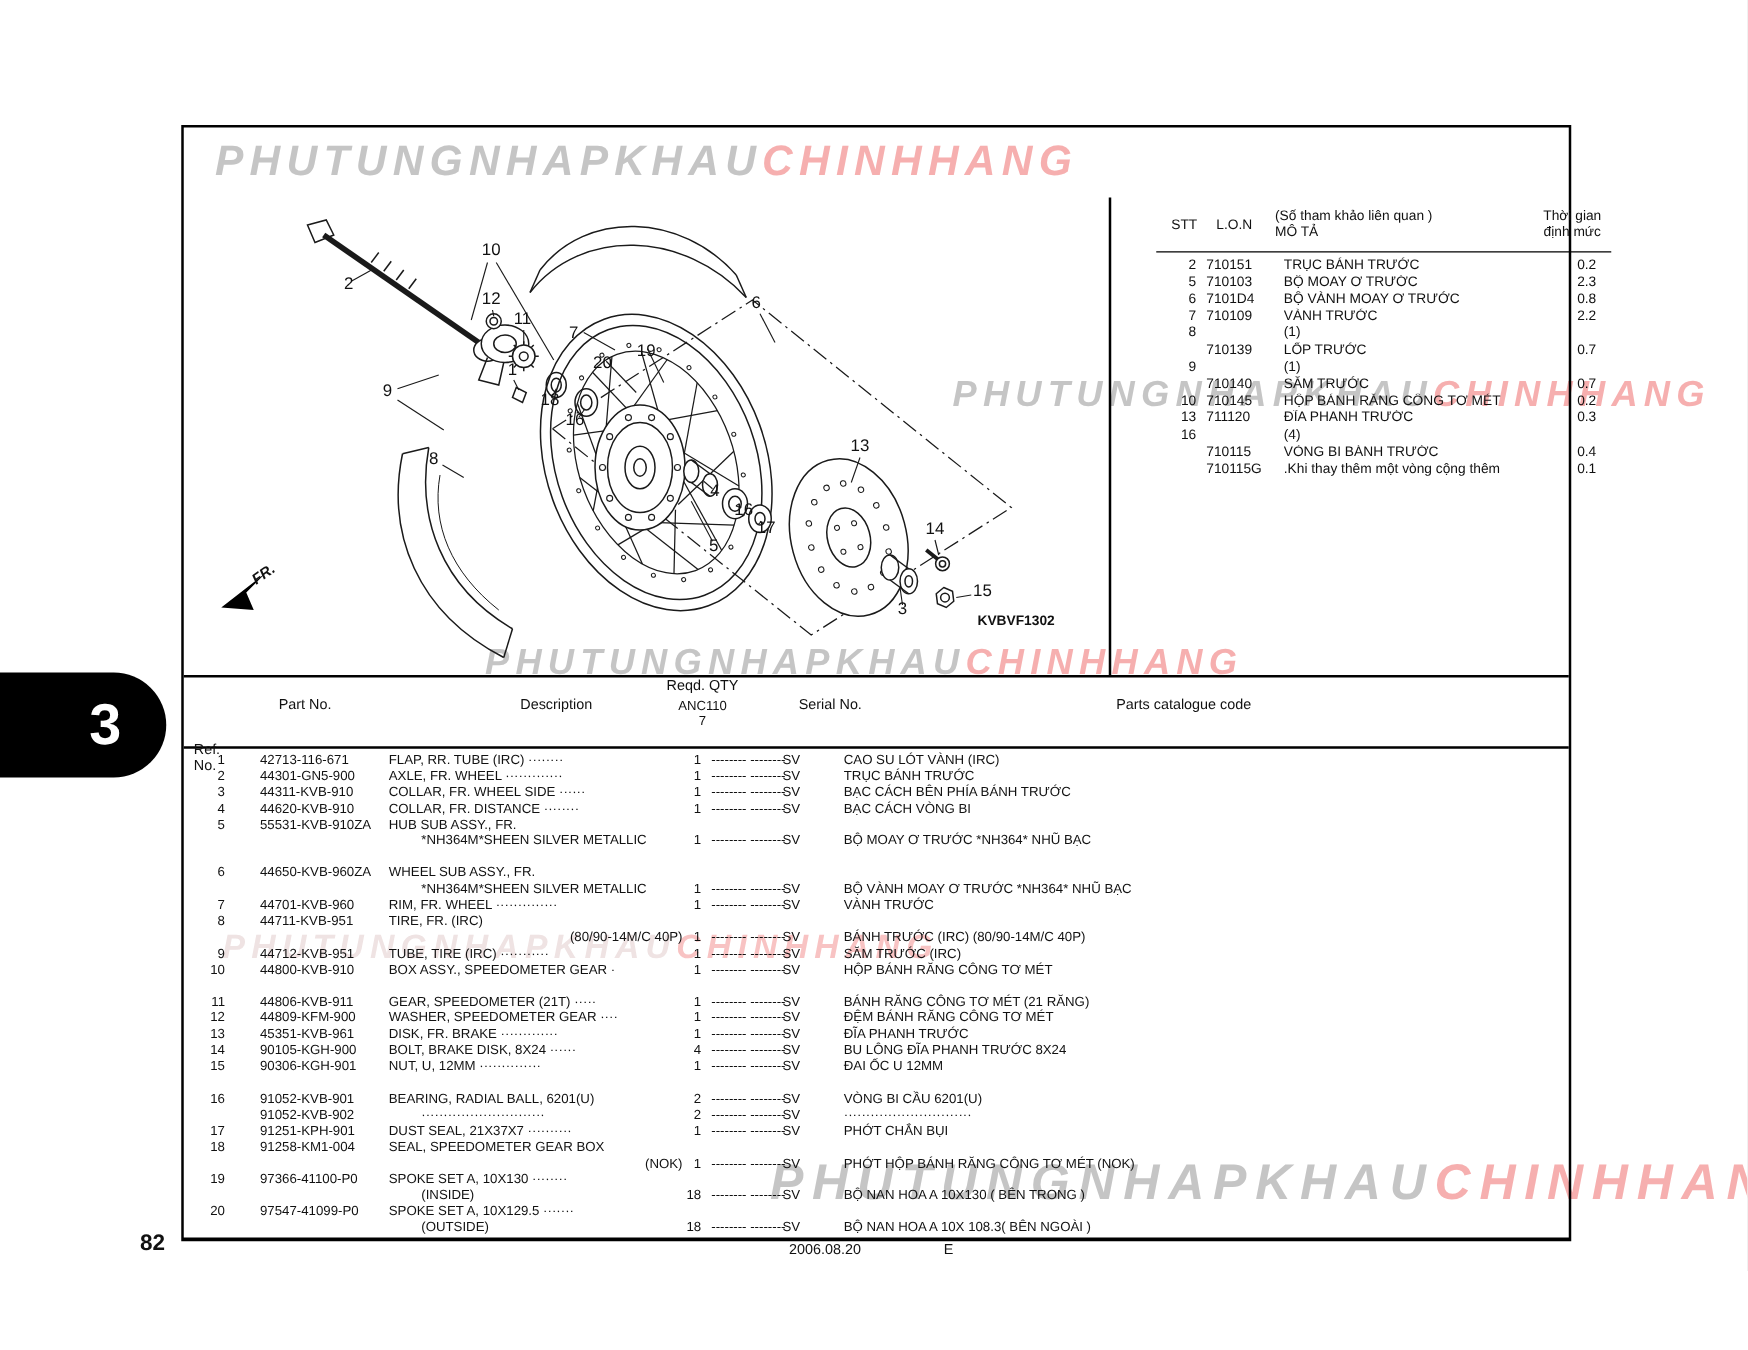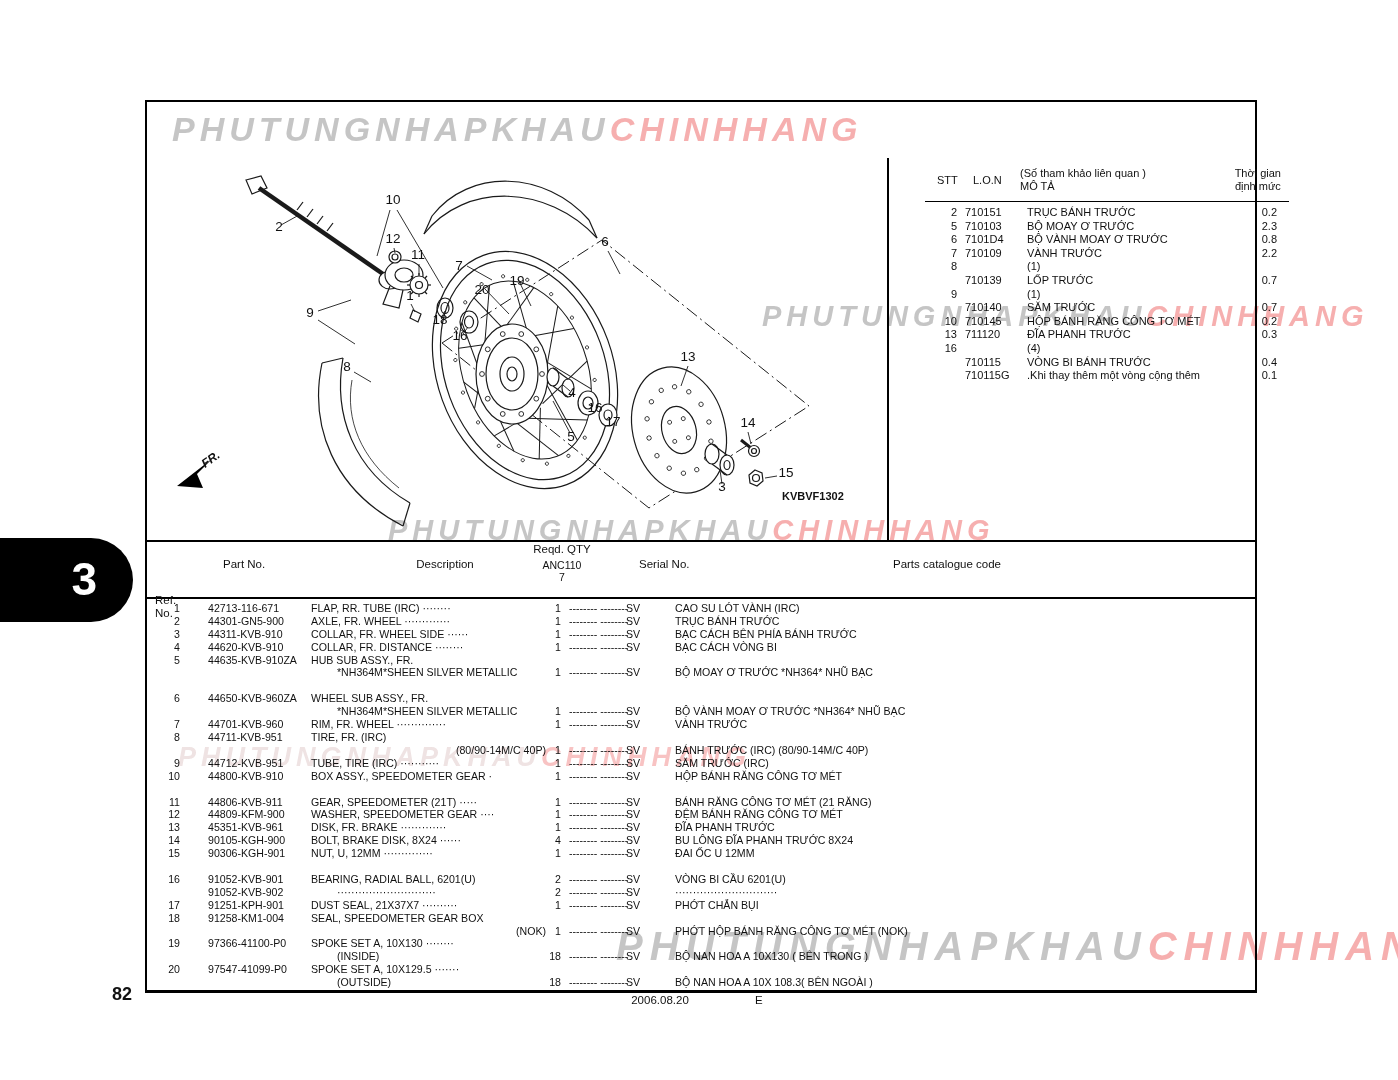--- a/index.html
+++ b/index.html
@@ -462,21 +462,21 @@
           <div class="pc-ref">4</div>
           <div class="pc-part">44620-KVB-910</div>
           <div class="pc-desc">COLLAR, FR. DISTANCE ········</div>
           <div class="pc-qty">1</div>
           <div class="pc-dash">-------- --------</div>
           <div class="pc-sv">SV</div>
           <div class="pc-viet">BẠC CÁCH  VÒNG BI</div>
         </div>
         <div class="p-row">
           <div class="pc-ref">5</div>
-          <div class="pc-part">44635-KVB-910ZA</div>
+          <div class="pc-part">55531-KVB-910ZA</div>
           <div class="pc-desc">HUB SUB ASSY., FR.</div>
           <div class="pc-qty"></div>
           <div class="pc-dash"></div>
           <div class="pc-sv"></div>
           <div class="pc-viet"></div>
         </div>
         <div class="p-row">
           <div class="pc-ref"></div>
           <div class="pc-part"></div>
           <div class="pc-desc sub">*NH364M*SHEEN SILVER METALLIC</div>

